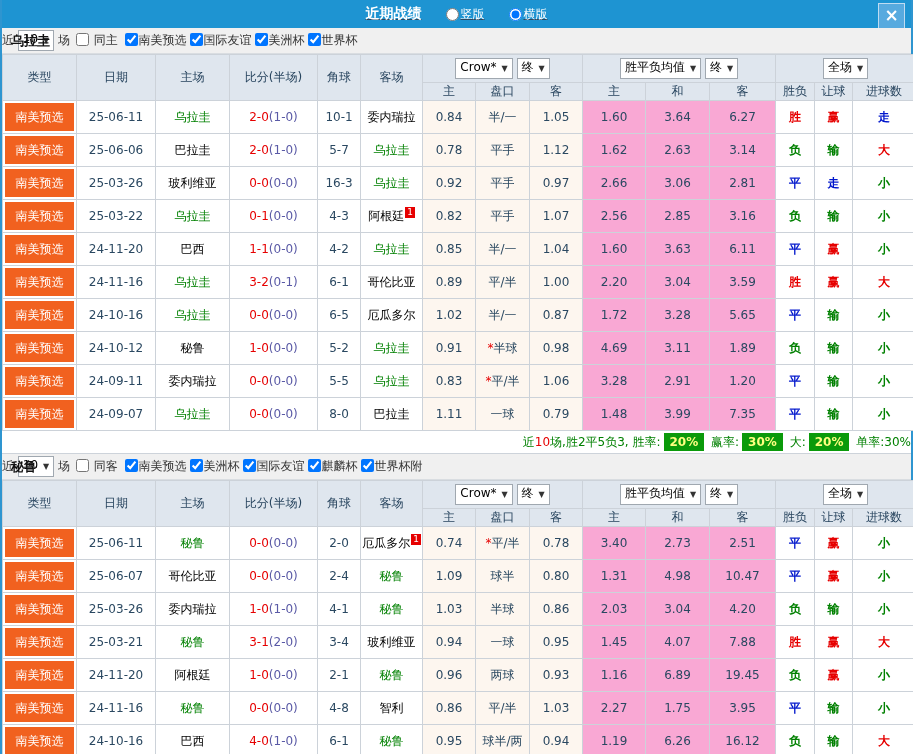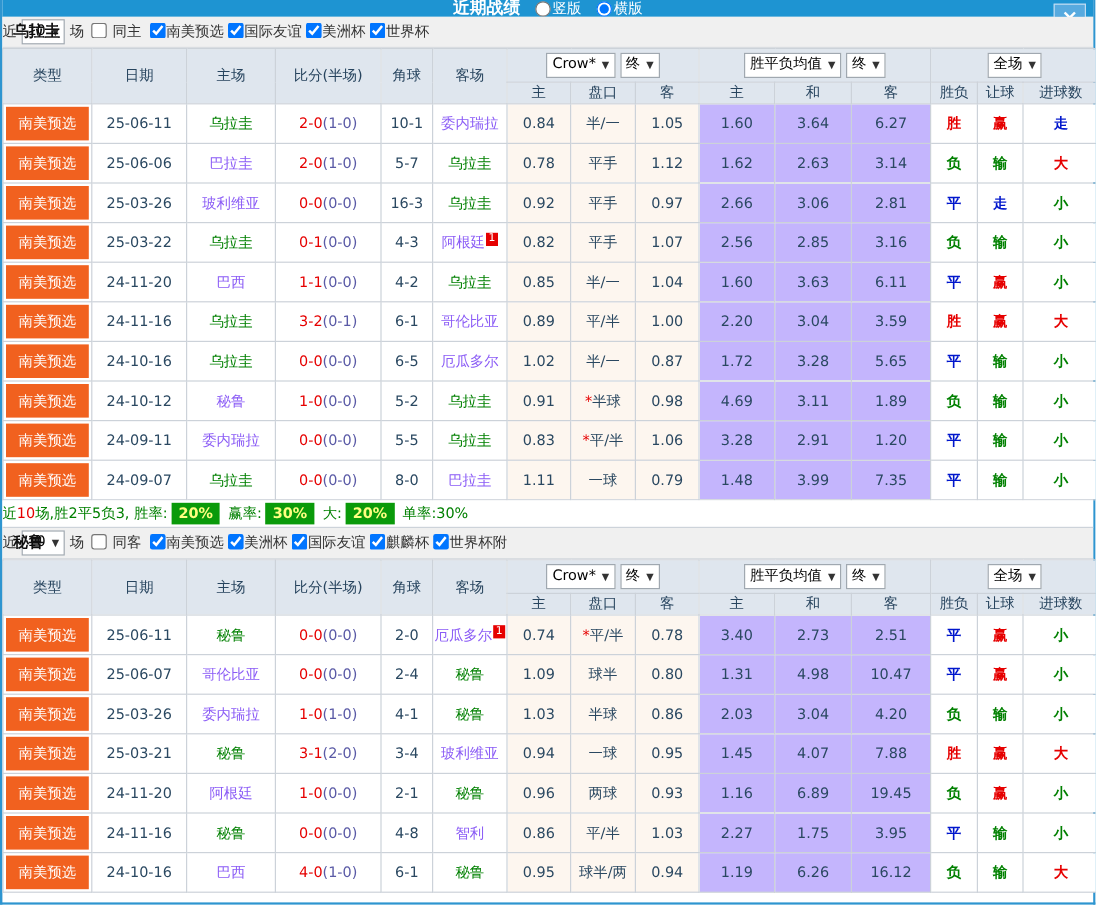--- a/index.html
+++ b/index.html
@@ -1,21 +1,21 @@
 <!DOCTYPE html>
 <html><head>
 <meta charset="utf-8">
 <style>
   html,body{margin:0;padding:0;}
   body{width:913px;height:754px;overflow:hidden;background:#fff;
        font-family:"DejaVu Sans","Liberation Sans",sans-serif;font-size:12px;color:#2a4861;}
   .window{width:913px;height:754px;box-sizing:border-box;
           border-left:2px solid #2e95d0;border-right:2px solid #2e95d0;border-bottom:2px solid #2e95d0;}
   
-  .titlebar{height:14px;background:#1e94d2;position:relative;display:flex;align-items:center;justify-content:center;gap:12px;}
+  .titlebar{height:28px;background:#1e94d2;position:relative;display:flex;align-items:center;justify-content:center;gap:24px;text-decoration:underline;}
   .titlebar .title{color:#fff;font-weight:bold;font-size:14px;}
   .titlebar label{color:#fff;font-size:12px;display:inline-flex;align-items:center;gap:2px;cursor:pointer;}
   .titlebar input{margin:0;}
   .close-btn{position:absolute;right:6px;top:3px;width:25px;height:24px;background:#57aadf;border:1px solid #bfdcf2;
              color:#fff;font-size:17px;font-weight:bold;line-height:22px;text-align:center;cursor:pointer;}
   
   .section-head{height:25px;background:#f0f0f0;position:relative;line-height:25px;border-bottom:1px solid #d9dde1;}
   .section-head .team{position:absolute;left:9px;top:0;font-weight:bold;font-size:13px;color:#111;}
   .filters{text-align:center;color:#333;}
   .filters label{margin:13px 1px;cursor:pointer;}
@@ -27,33 +27,33 @@
   
   table{border-collapse:collapse;table-layout:fixed;width:909px;}
   th,td{border:1px solid #ccd2d9;text-align:center;padding:0;overflow:hidden;white-space:nowrap;}
   thead th{background:#dfe6ee;color:#27445e;font-weight:normal;font-size:12px;}
   thead tr.selrow th{height:27px;}
   thead tr.subrow th{height:16px;}
   tbody td{height:28px;font-size:12px;color:#2a4861;background:#fff;}
   td.type-td{padding:2px;}
   .badge{background:#f1611f;color:#fff;height:100%;display:flex;align-items:center;justify-content:center;font-size:12px;}
   .bg-warm{background:#fdf6ef;margin-top:12px;}
-  .bg-cool{background:#c4b5fd;}
+  .bg-cool{background:#f9a8d4;}
   .t-green{color:#008000;}
-  .t-dark{color:#8b5cf6;}
+  .t-dark{color:#000000;}
   .c-red{color:#e60000;}
   .c-green{color:#008000;}
   .c-blue{color:#0016cc;}
   .half{color:#5a5aa6;}
   .res{font-weight:bold;}
   .star{color:#e60000;font-style:normal;}
   .rc{display:inline-block;background:#e60000;color:#fff;font-size:9px;line-height:11px;padding:0 2px;
       vertical-align:super;margin-left:1px;}
   
-  .summary{height:22px;line-height:22px;text-align:left;color:#008000;border-bottom:1px solid #cdd3da;background:#fff;}
+  .summary{height:22px;line-height:22px;text-align:right;color:#008000;border-bottom:1px solid #cdd3da;background:#fff;}
   .summary .num{color:#e60000;}
   .pct{display:inline-block;background:#0a9a0a;color:#ffff80;font-weight:bold;padding:0 6px;margin:0 3px;line-height:18px;}
 </style>
 </head>
 <body>
 
 <div class="window">
 
   <div class="titlebar">
     <span class="title">近期战绩</span>

